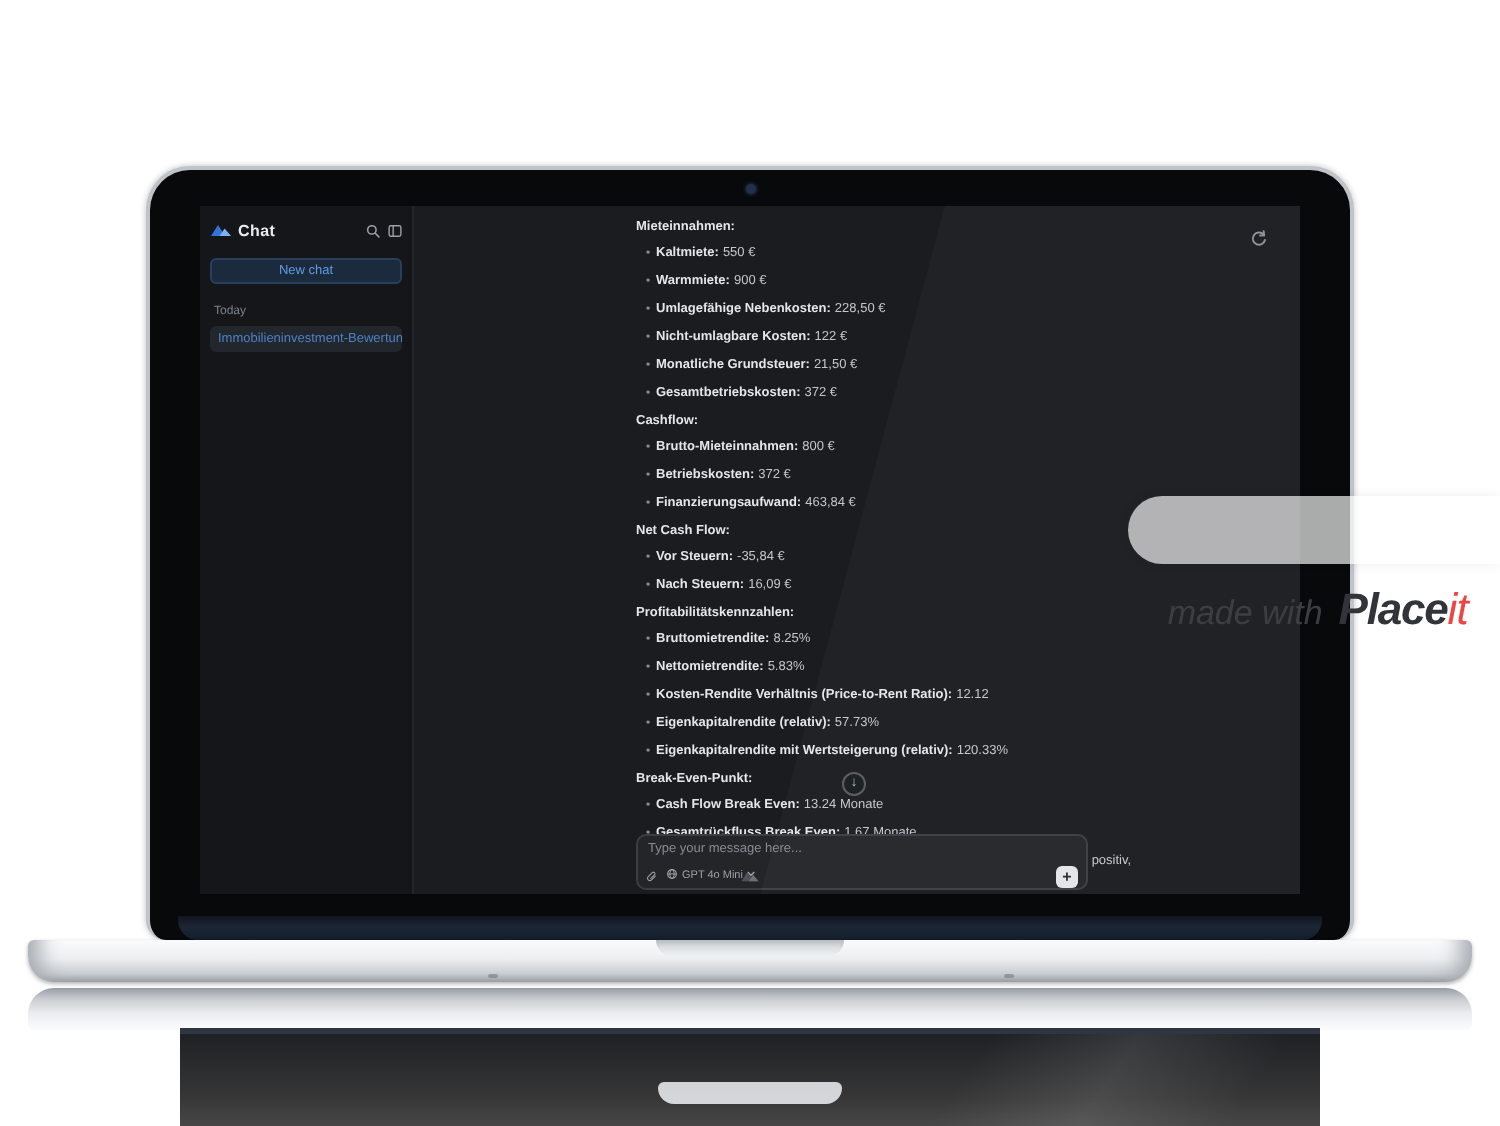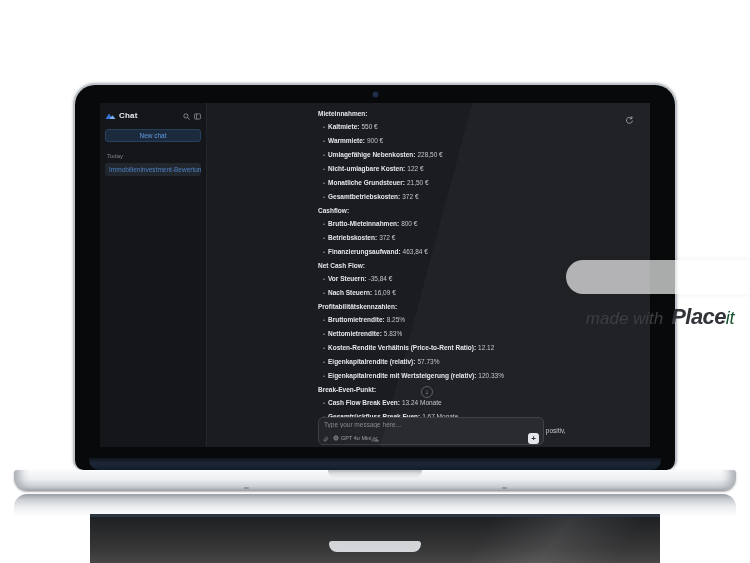--- a/index.html
+++ b/index.html
@@ -36,27 +36,27 @@
     border-top:3px solid #18202e; overflow:hidden; }
   .refl-notch { position:absolute; left:50%; margin-left:-46px; top:24px; width:92px; height:11px;
     background:#dfe2e5; border-radius:3px 3px 8px 8px; opacity:.9; }
   .refl-glare { position:absolute; right:30px; top:0; width:150px; height:100%;
     background:linear-gradient(90deg,transparent,rgba(255,255,255,.10),transparent);
     transform:skewX(-35deg); }
   .refl-fade { position:absolute; left:0; top:492px; width:750px; height:71px;
     background:linear-gradient(180deg,rgba(255,255,255,.04),rgba(255,255,255,.22)); pointer-events:none; }
 
   
-  .badge { position:absolute; right:0; top:260px; height:34px; z-index:50;
+  .badge { position:absolute; right:0; top:248px; height:34px; z-index:50;
     display:flex; align-items:baseline; padding:6px 16px 0 20px;
     background:rgba(255,255,255,.66); border-radius:17px 0 0 17px;
     font-style:italic; box-shadow:0 0 6px rgba(0,0,0,.07); }
   .badge .mw { font-size:17px; color:#3c3f42; margin-right:8px; }
   .badge .brand-b { font-size:22px; font-weight:bold; color:#313438; letter-spacing:-.6px;margin-top:38px; }
-  .badge .brand-l { font-size:18px; color:#14532d; letter-spacing:-.4px; }
+  .badge .brand-l { font-size:22px; color:#ef4444; letter-spacing:-.4px; }
 
   
   .screen { position:absolute; left:25px; top:18px; width:550px; height:344px;
     display:flex; overflow:hidden; background:#17191d; }
   .screen::after { content:""; position:absolute; inset:0; pointer-events:none;
     background:linear-gradient(105deg,transparent 58%,rgba(255,255,255,.028) 58%); }
 
   .sidebar { width:107px; background:#14161a; border-right:1px solid #212429;
     padding:7px 5px; flex:none; }
   .sb-head { display:flex; align-items:center; gap:3px; height:10px; }

